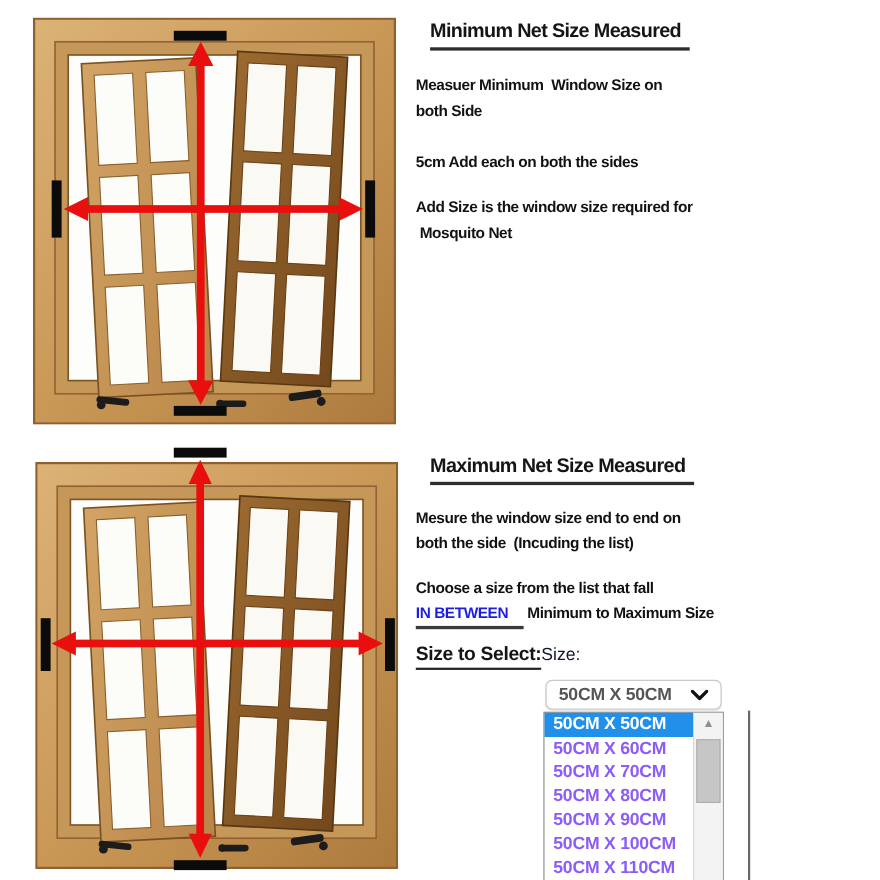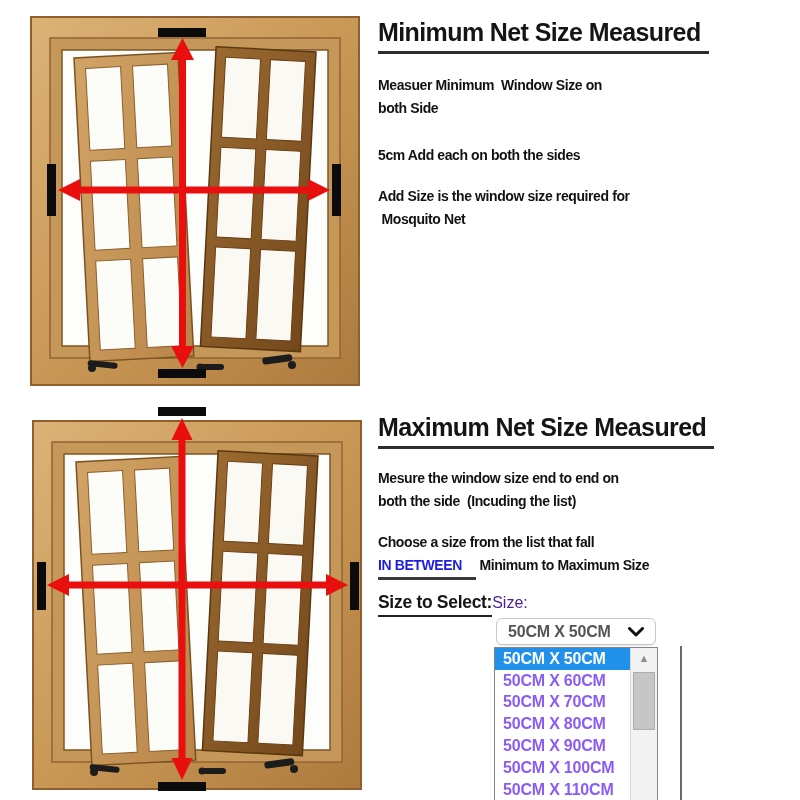--- a/index.html
+++ b/index.html
@@ -6,32 +6,32 @@
   .canvas{
     position:relative;width:800px;height:800px;background:#ffffff;overflow:hidden;
     font-family:"Liberation Sans","DejaVu Sans",sans-serif;color:#141414;
   }
   svg{display:block;}
   .winsvg{position:absolute;}
   
   .sec{position:absolute;width:420px;}
   .sec-min{left:378px;top:14px;}
   .sec-max{left:378px;top:409px;}
-  .heading{font-size:25px;font-weight:bold;letter-spacing:-0.6px;color:#151515;margin:4px 0 0 0;}
+  .heading{font-size:18px;font-weight:bold;letter-spacing:-0.6px;color:#151515;margin:4px 0 0 13px;}
   .heading .u{display:inline-block;border-bottom:3px solid #2d2d2d;padding:0 8px 4px 0;}
   .para{margin:0;}
   .line{display:block;font-size:14px;font-weight:bold;line-height:23px;
         letter-spacing:-0.4px;color:#121212;white-space:pre-wrap;}
   .mt1{margin-top:20px;} .mt2{margin-top:24px;} .mt3{margin-top:18px;}
   .between-wrap{display:inline-block;border-bottom:3px solid #3a3a3a;padding-right:14px;}
   .between{color:#1d1ddf;}
   .size-row{display:flex;align-items:baseline;margin-top:12px;}
   .size-select-label{font-size:17.5px;font-weight:bold;color:#151515;
         border-bottom:2.5px solid #222;padding-bottom:2px;letter-spacing:-0.3px;}
-  .size-field-label{font-size:16px;font-weight:normal;color:#4c1d95;}
+  .size-field-label{font-size:16px;font-weight:normal;color:#0f172a;}
   
   .select-box{
     position:absolute;left:118px;top:209px;width:160px;height:27px;box-sizing:border-box;
     background:#fff;border:1.6px solid #c9c9c9;border-radius:6px;
     box-shadow:0 1px 1px rgba(0,0,0,0.10);
     display:flex;align-items:center;justify-content:space-between;
     padding:0 11px;cursor:default;
   }
   .select-box .val{font-size:16px;font-weight:bold;color:#555;letter-spacing:-0.2px;}
   .dropdown-list{

